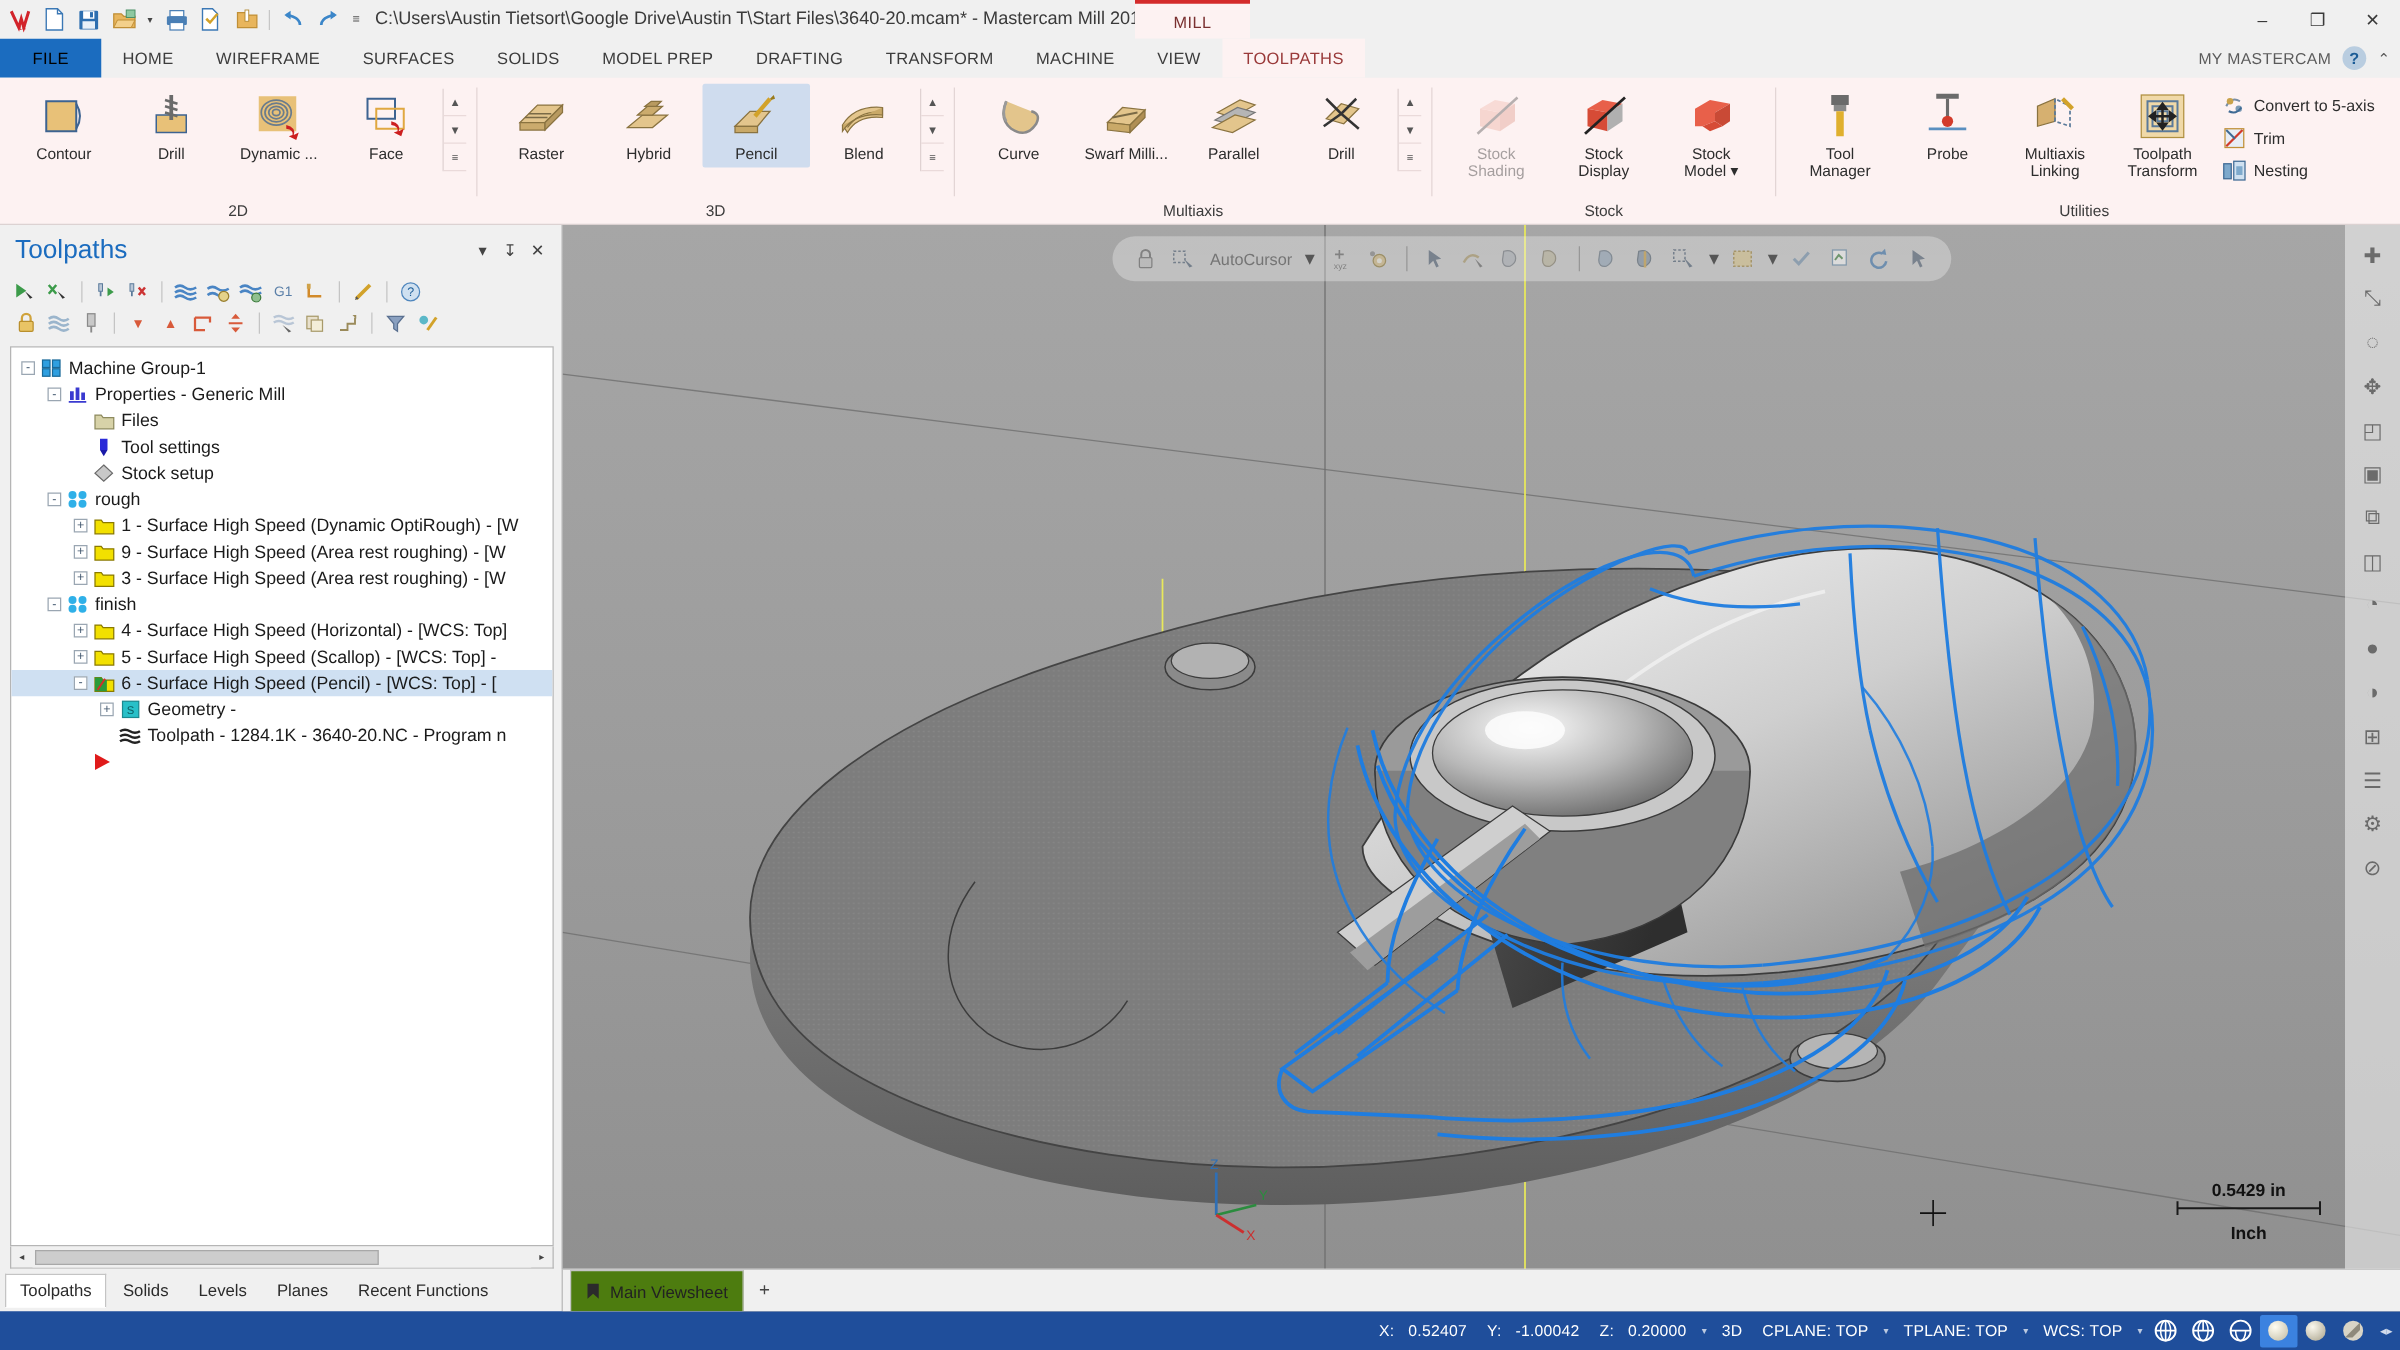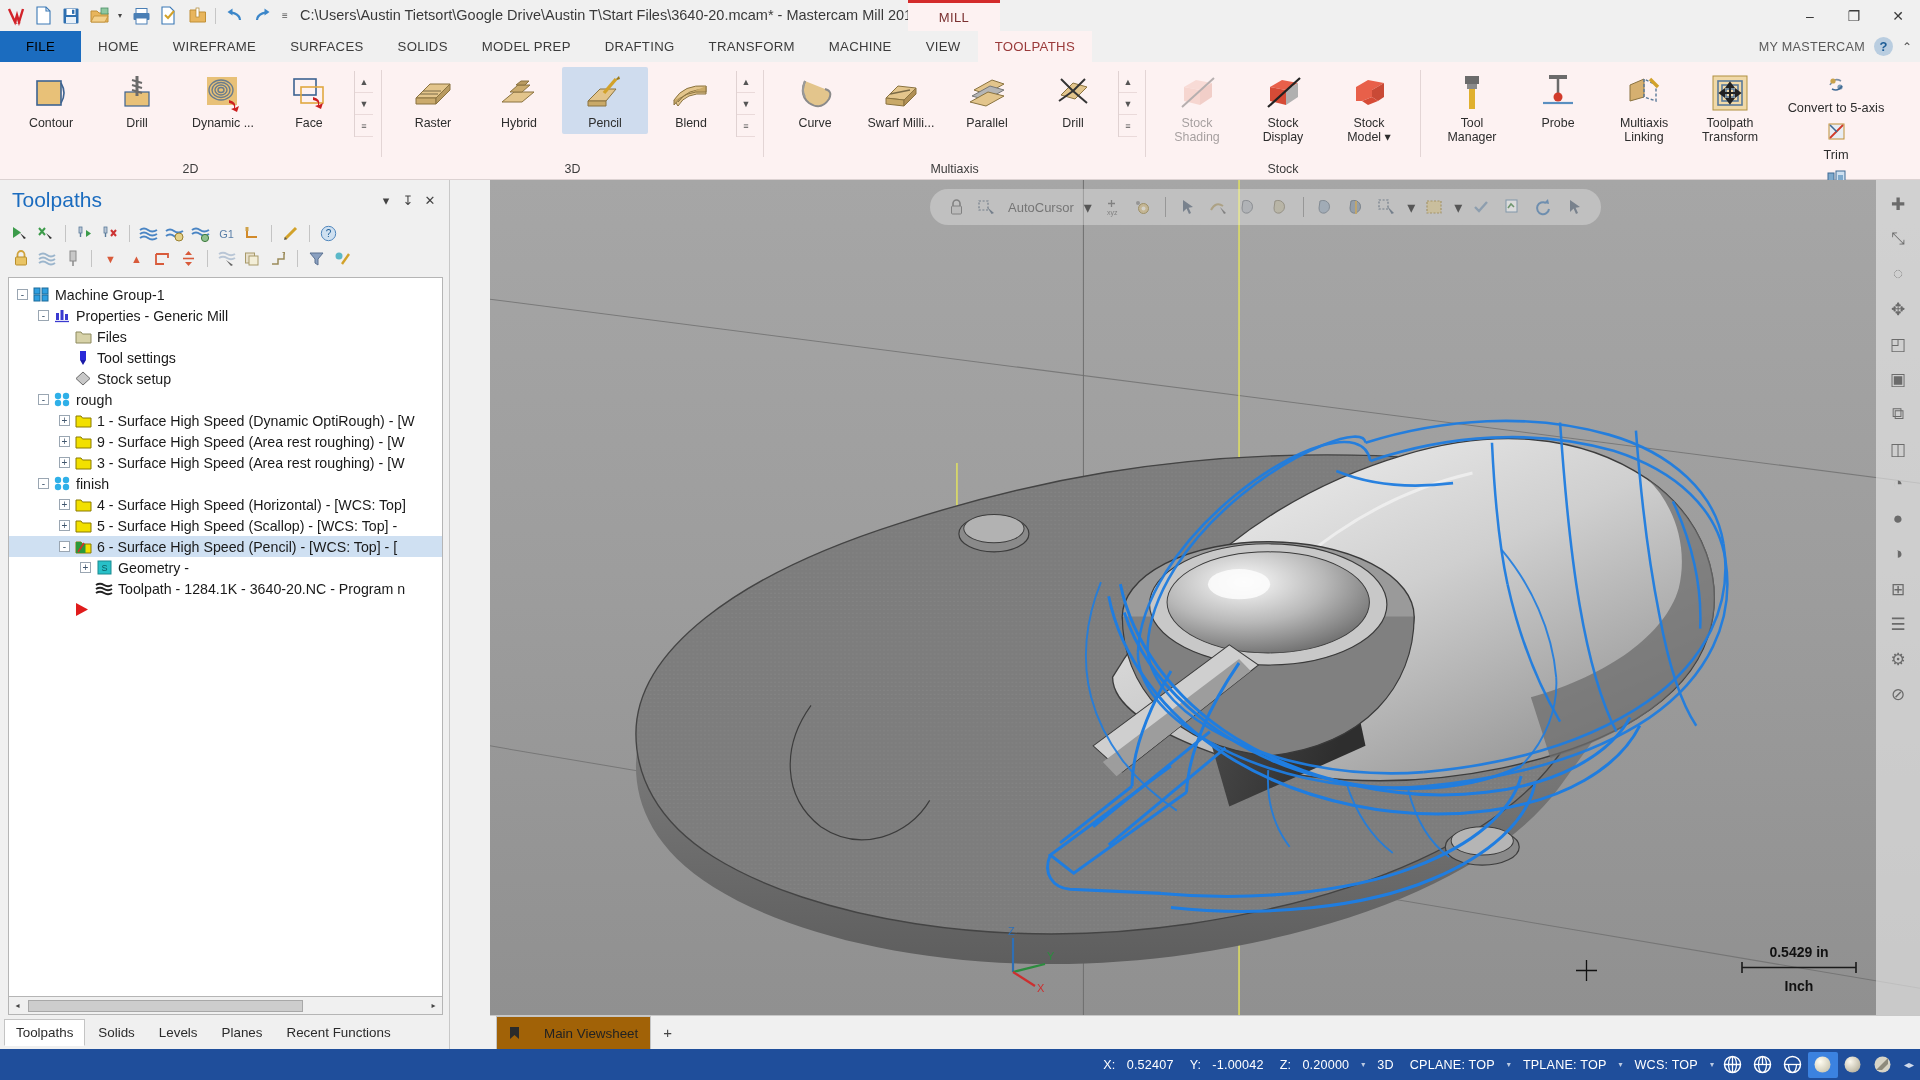--- a/index.html
+++ b/index.html
@@ -90,21 +90,21 @@
   .gallery-scroll {
     width: 19px; display: flex; flex-direction: column; justify-content: space-between;
     margin: 4px 0 8px 2px; border-left: 1px solid #e0d2d2;
   }
   .gs-btn {
     height: 22px; display: flex; align-items: center; justify-content: center;
     font-size: 9px; color: #555; cursor: pointer; border-bottom: 1px solid #eadada;
   }
   .smallbtn {
     display: flex; align-items: center; gap: 6px; padding: 3px 6px 3px 4px;
-    cursor: pointer; border-radius: 2px; min-width: 128px; flex-direction: column;
+    cursor: pointer; border-radius: 2px; min-width: 128px;
   }
   .smallbtn .ico { width: 20px; height: 20px; display: flex; align-items: center; justify-content: center; }
   .smallbtn .lbl { font-size: 12.8px; color: #2d2d2d; white-space: nowrap; }
   .smallstack { display: flex; flex-direction: column; justify-content: center; padding-top: 4px; }
 
   
   .main { flex: 1; display: flex; min-height: 0; }
 
   
   .tp-panel {
@@ -138,21 +138,21 @@
     border-top: none; display: flex; align-items: center;
   }
   .hs-arrow { width: 17px; height: 16px; display: flex; align-items:center; justify-content:center; font-size: 8px; color:#444; cursor:pointer;}
   .hs-track { flex: 1; height: 16px; background: #f0f0f0; position: relative; }
   .hs-thumb { position: absolute; left: 2px; top: 2px; width: 275px; height: 12px; background: #cdcdcd; border: 1px solid #a8a8a8; cursor: pointer;}
   .tp-bottom-tabs { height: 34px; display: flex; align-items: center; padding-left: 4px; gap: 2px; background: #f0f0f0;}
   .btab { padding: 5px 11px; font-size: 13.4px; color: #2b2b2b; cursor: pointer; }
   .btab.active { background: #fff; border: 1px solid #c4c4c4; border-bottom-color: #fff; }
 
   
-  .viewport { flex: 1; position: relative; overflow: hidden; background: #9a9a9a; margin-left: 40px; }
+  .viewport { flex: 1; position: relative; overflow: hidden; background: #9a9a9a; }
   .vp-bg { position: absolute; inset: 0; background: linear-gradient(180deg,#a6a6a6 0%, #9d9d9d 45%, #8f8f8f 100%); }
   .vp-toolbar {
     position: absolute; left: 440px; top: 9px; height: 36px; padding: 0 13px;
     background: rgba(245,245,245,.55); border-radius: 18px; display: flex;
     align-items: center; gap: 5px; opacity: .6;
   }
   .vtb { width: 26px; height: 26px; display: flex; align-items:center; justify-content:center; cursor: pointer;}
   .vtb-label { font-size: 13px; color: #555; padding: 0 3px; }
   .vtb-sep { width: 1px; height: 20px; background: #8e8e8e; margin: 0 4px; }
   .vp-right-bar {
@@ -164,22 +164,22 @@
   .axis-triad { position: absolute; left: 505px; bottom: 55px; width: 70px; height: 70px; }
   .scalebar { position: absolute; right: 62px; bottom: 55px; text-align: center; }
   .scalebar .sbline { width: 118px; height: 13px; position: relative; }
   .scale-txt1 { font-size: 14px; font-weight: bold; color: #111; }
   .scale-txt2 { font-size: 14px; font-weight: bold; color: #111; }
   .vs-tabs {
     position: absolute; left: 0; right: 0; bottom: 0; height: 34px;
     background: #f0f0f0; border-top: 1px solid #c8c8c8; display: flex; align-items: center;
   }
   .vs-tab {
-    height: 33px; display: flex; align-items: center; gap: 24px; padding: 0 12px;
-    font-size: 13.4px; background: #a16207; border: 1px solid #c4c4c4; border-bottom: none;
+    height: 33px; display: flex; align-items: center; gap: 8px; padding: 0 12px;
+    font-size: 13.4px; background: #4d7c0f; border: 1px solid #c4c4c4; border-bottom: none;
     margin-left: 6px; cursor: pointer;
   }
   .vs-plus { padding: 0 12px; font-size: 15px; color: #444; cursor: pointer; }
   .cursor-cross { position: absolute; left: 1086px; top: 780px; width: 21px; height: 21px; }
 
   
   .statusbar {
     height: 31px; background: #1f4e9b; display: flex; align-items: center;
     color: #fff; font-size: 12.6px; flex: 0 0 31px; padding-right: 6px;
   }

